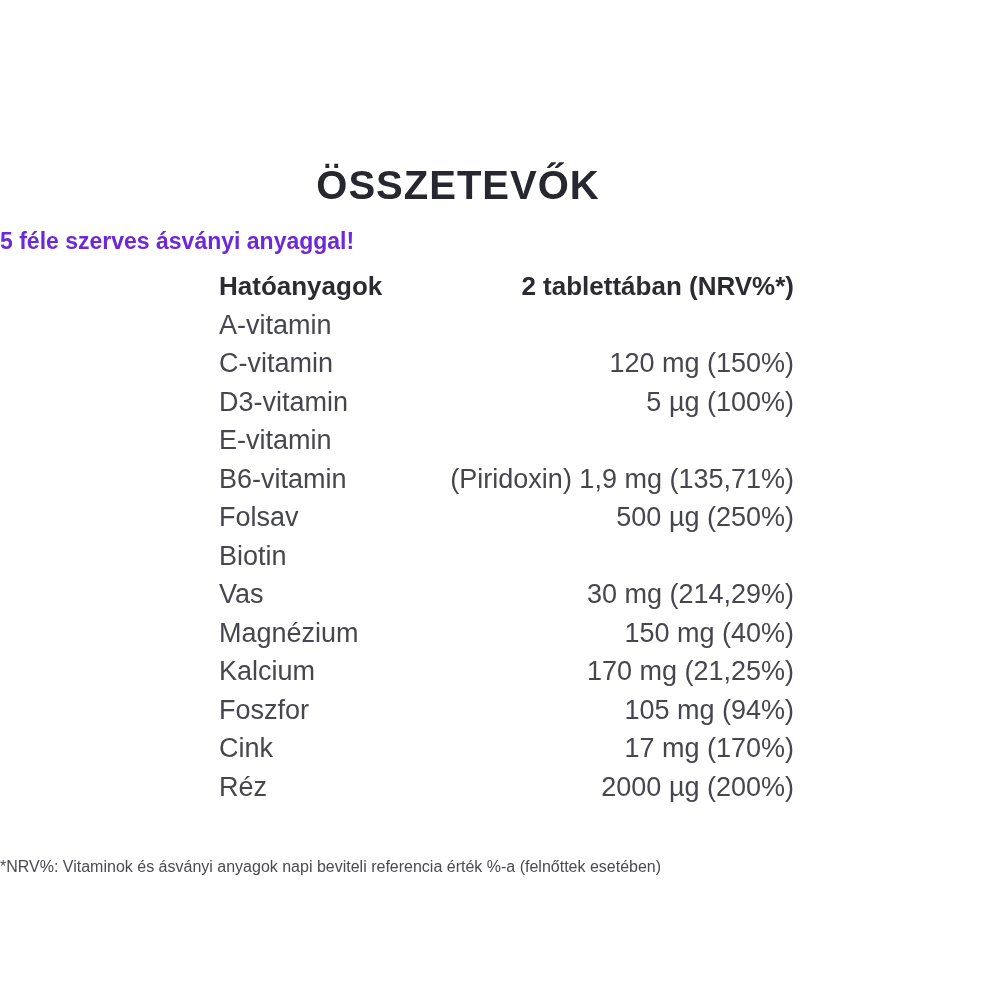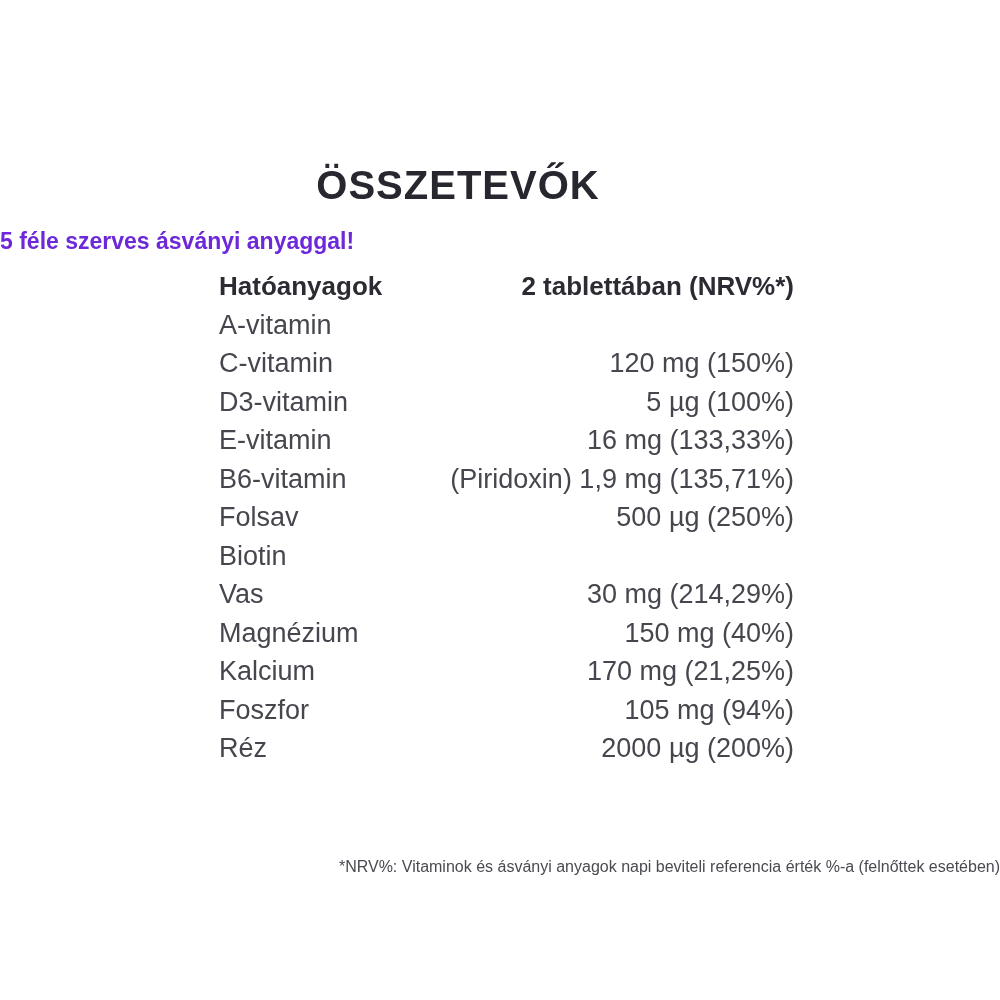--- a/index.html
+++ b/index.html
@@ -53,21 +53,21 @@
     font-size: 26px;
     color: #2b2b33;
   }
   .cell-name  { text-align: left;  white-space: nowrap; }
   .cell-value { text-align: right; white-space: nowrap; }
   .footnote {
     position: absolute;
     top: 858px;
     left: 0;
     width: 1000px;
-    text-align: right;
+    text-align: left;
     font-size: 16px;
     color: #4a4a52;
   }
 </style>
 </head>
 <body>
 
 <div class="page-title">ÖSSZETEVŐK</div>
 
 <div class="page-subtitle">5 féle szerves ásványi anyaggal!</div>
@@ -87,21 +87,20 @@
     <span class="cell-value">120 mg (150%)</span>
   </div>
 
   <div class="trow">
     <span class="cell-name">D3-vitamin</span>
     <span class="cell-value">5 µg (100%)</span>
   </div>
 
   <div class="trow">
     <span class="cell-name">E-vitamin</span>
-    <span class="cell-value">16 mg (133,33%)</span>
   </div>
 
   <div class="trow">
     <span class="cell-name">B6-vitamin</span>
     <span class="cell-value">(Piridoxin) 1,9 mg (135,71%)</span>
   </div>
 
   <div class="trow">
     <span class="cell-name">Folsav</span>
     <span class="cell-value">500 µg (250%)</span>
@@ -124,20 +123,24 @@
   <div class="trow">
     <span class="cell-name">Kalcium</span>
     <span class="cell-value">170 mg (21,25%)</span>
   </div>
 
   <div class="trow">
     <span class="cell-name">Foszfor</span>
     <span class="cell-value">105 mg (94%)</span>
   </div>
 
+  <div class="trow">
+    <span class="cell-name">Cink</span>
+    <span class="cell-value">17 mg (170%)</span>
+  </div>
 
   <div class="trow">
     <span class="cell-name">Réz</span>
     <span class="cell-value">2000 µg (200%)</span>
   </div>
 </div>
 </div>
 
 <div class="footnote">*NRV%: Vitaminok és ásványi anyagok napi beviteli referencia érték %-a (felnőttek esetében)</div>
 

